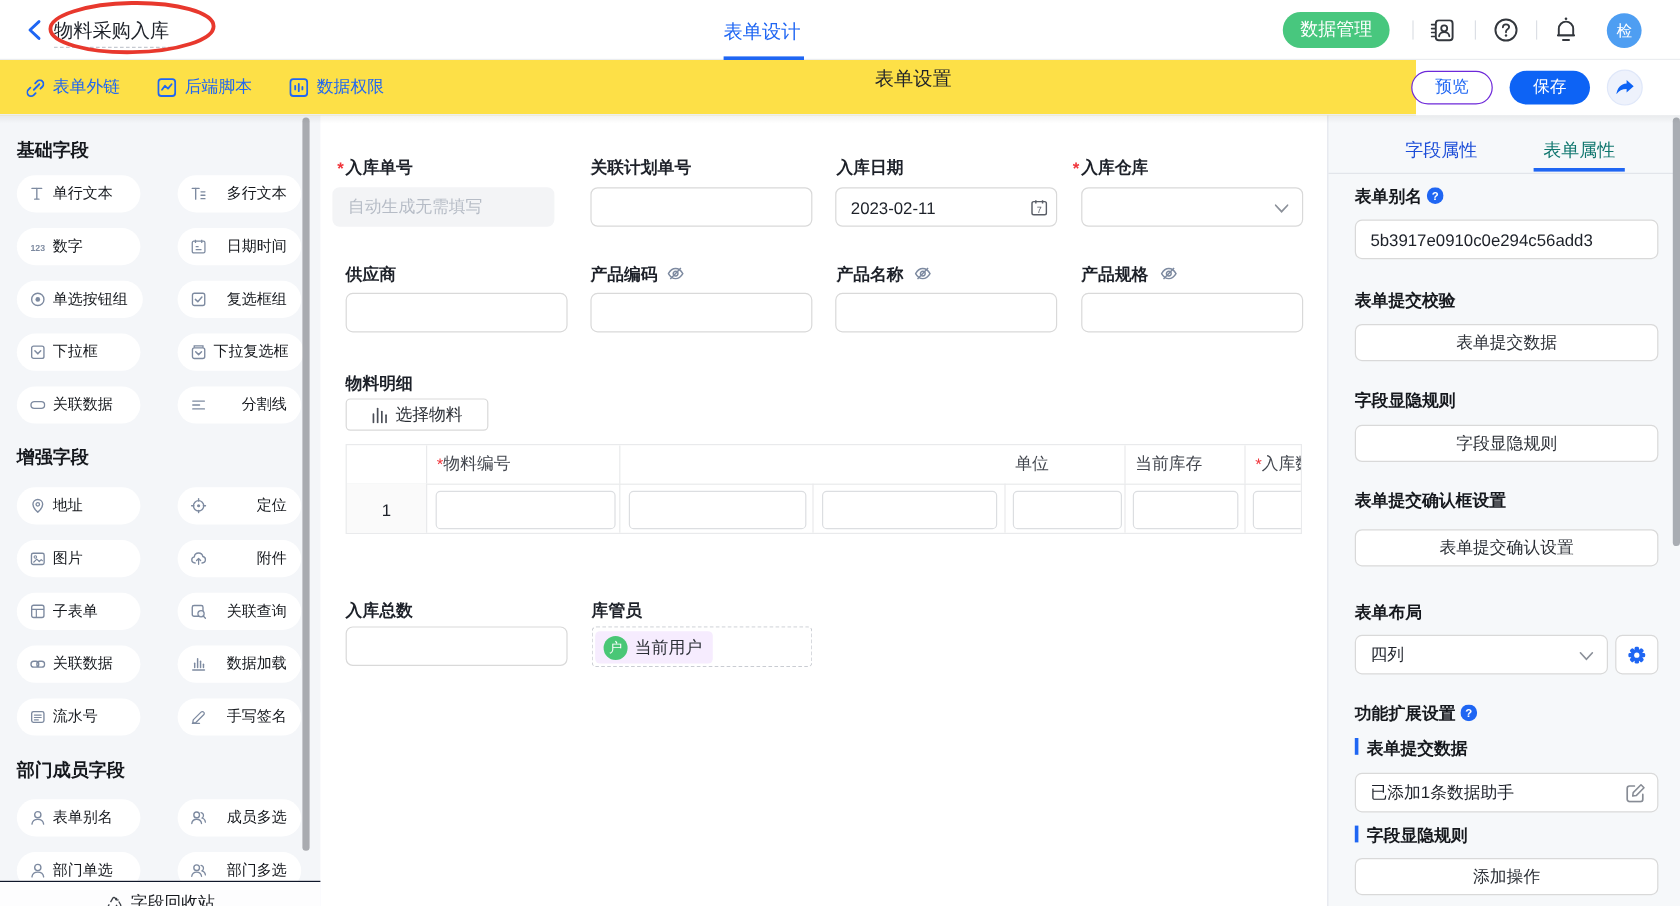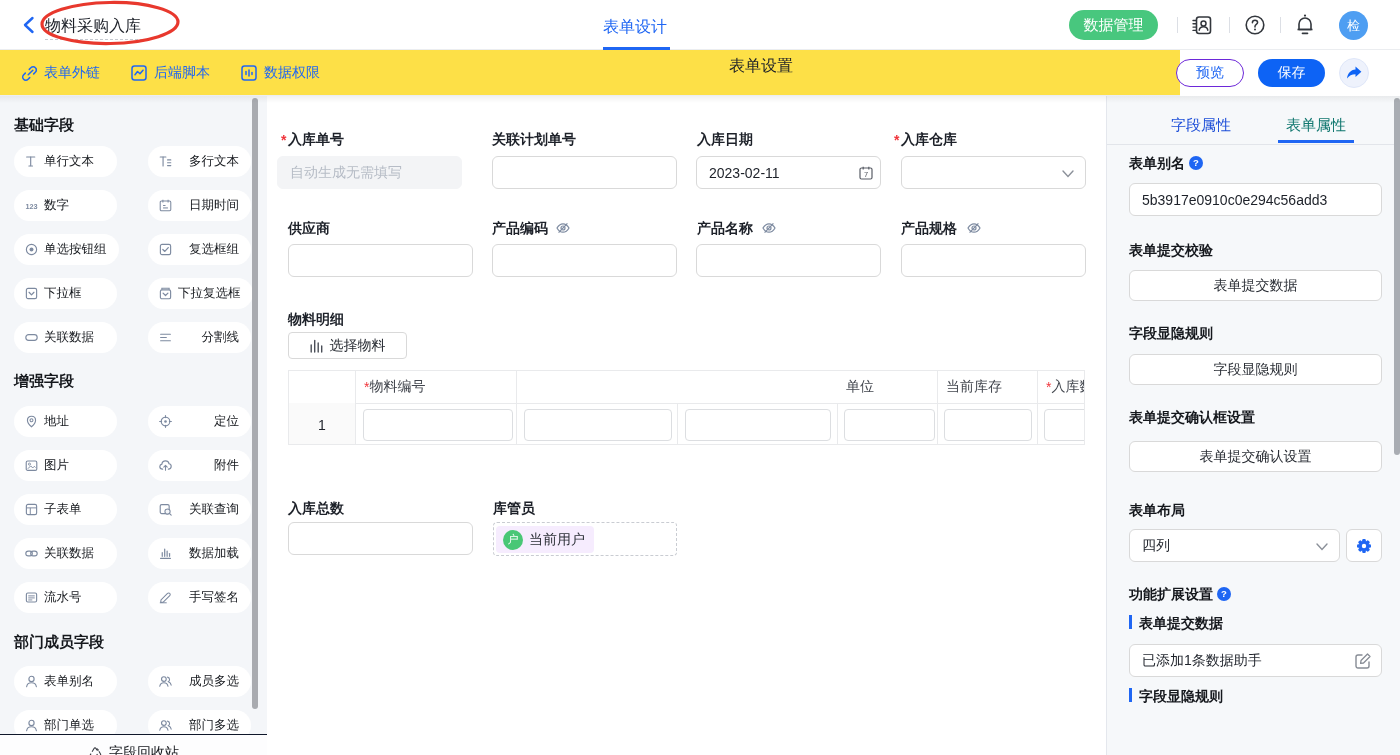--- a/index.html
+++ b/index.html
@@ -521,15 +521,16 @@
   <div class="rlabel" style="top:519px;left:32px">表单提交数据</div>
   <div class="rinput" style="top:548px">已添加1条数据助手
     <svg class="abs" style="right:10px;top:8px" width="16" height="16" viewBox="0 0 16 16">
         <path d="M14 9 L14 13 C14 14.1 13.1 15 12 15 L3 15 C1.9 15 1 14.1 1 13 L1 4 C1 2.9 1.9 2 3 2 L7 2" fill="none" stroke="#878c95" stroke-width="1.4" stroke-linecap="round"></path>
         <path d="M6 7.5 L12.5 1 L15 3.5 L8.5 10 L5.6 10.4 Z" fill="none" stroke="#878c95" stroke-width="1.3" stroke-linejoin="round"></path>
       </svg>
   </div>
 
   <div class="bluebar" style="top:592px"></div>
   <div class="rlabel" style="top:592px;left:32px">字段显隐规则</div>
+  <div class="rbtn" style="top:619px;height:31px">添加操作</div>
 
   <div id="rp-scroll"></div>
 </div>
 
 </body></html>

